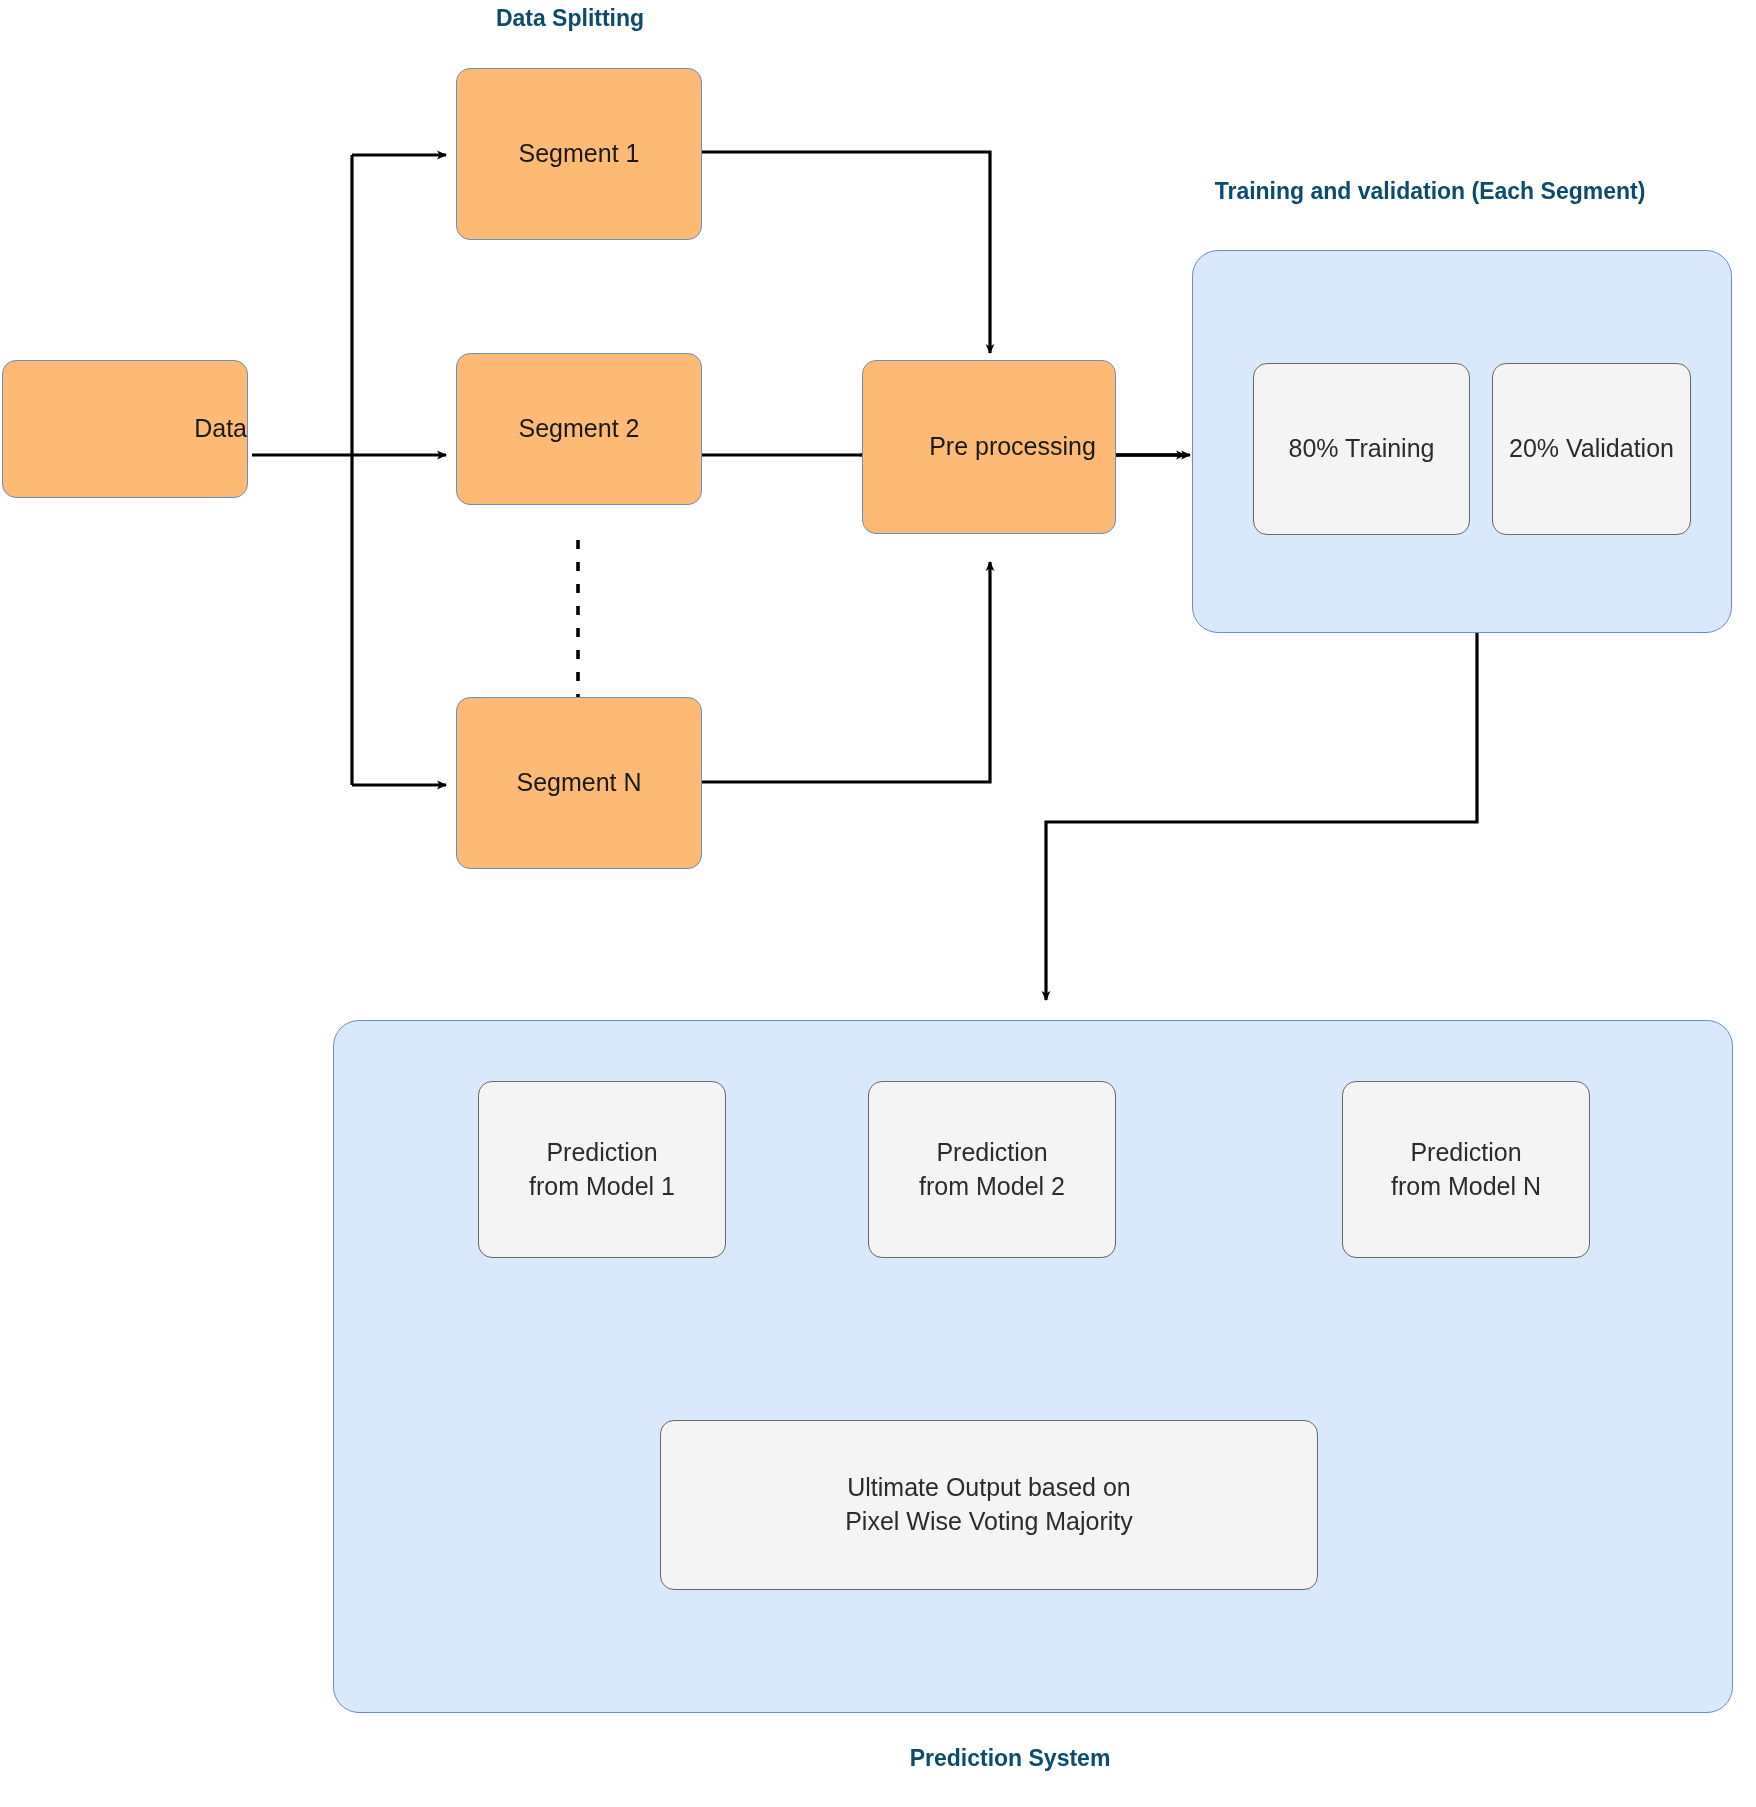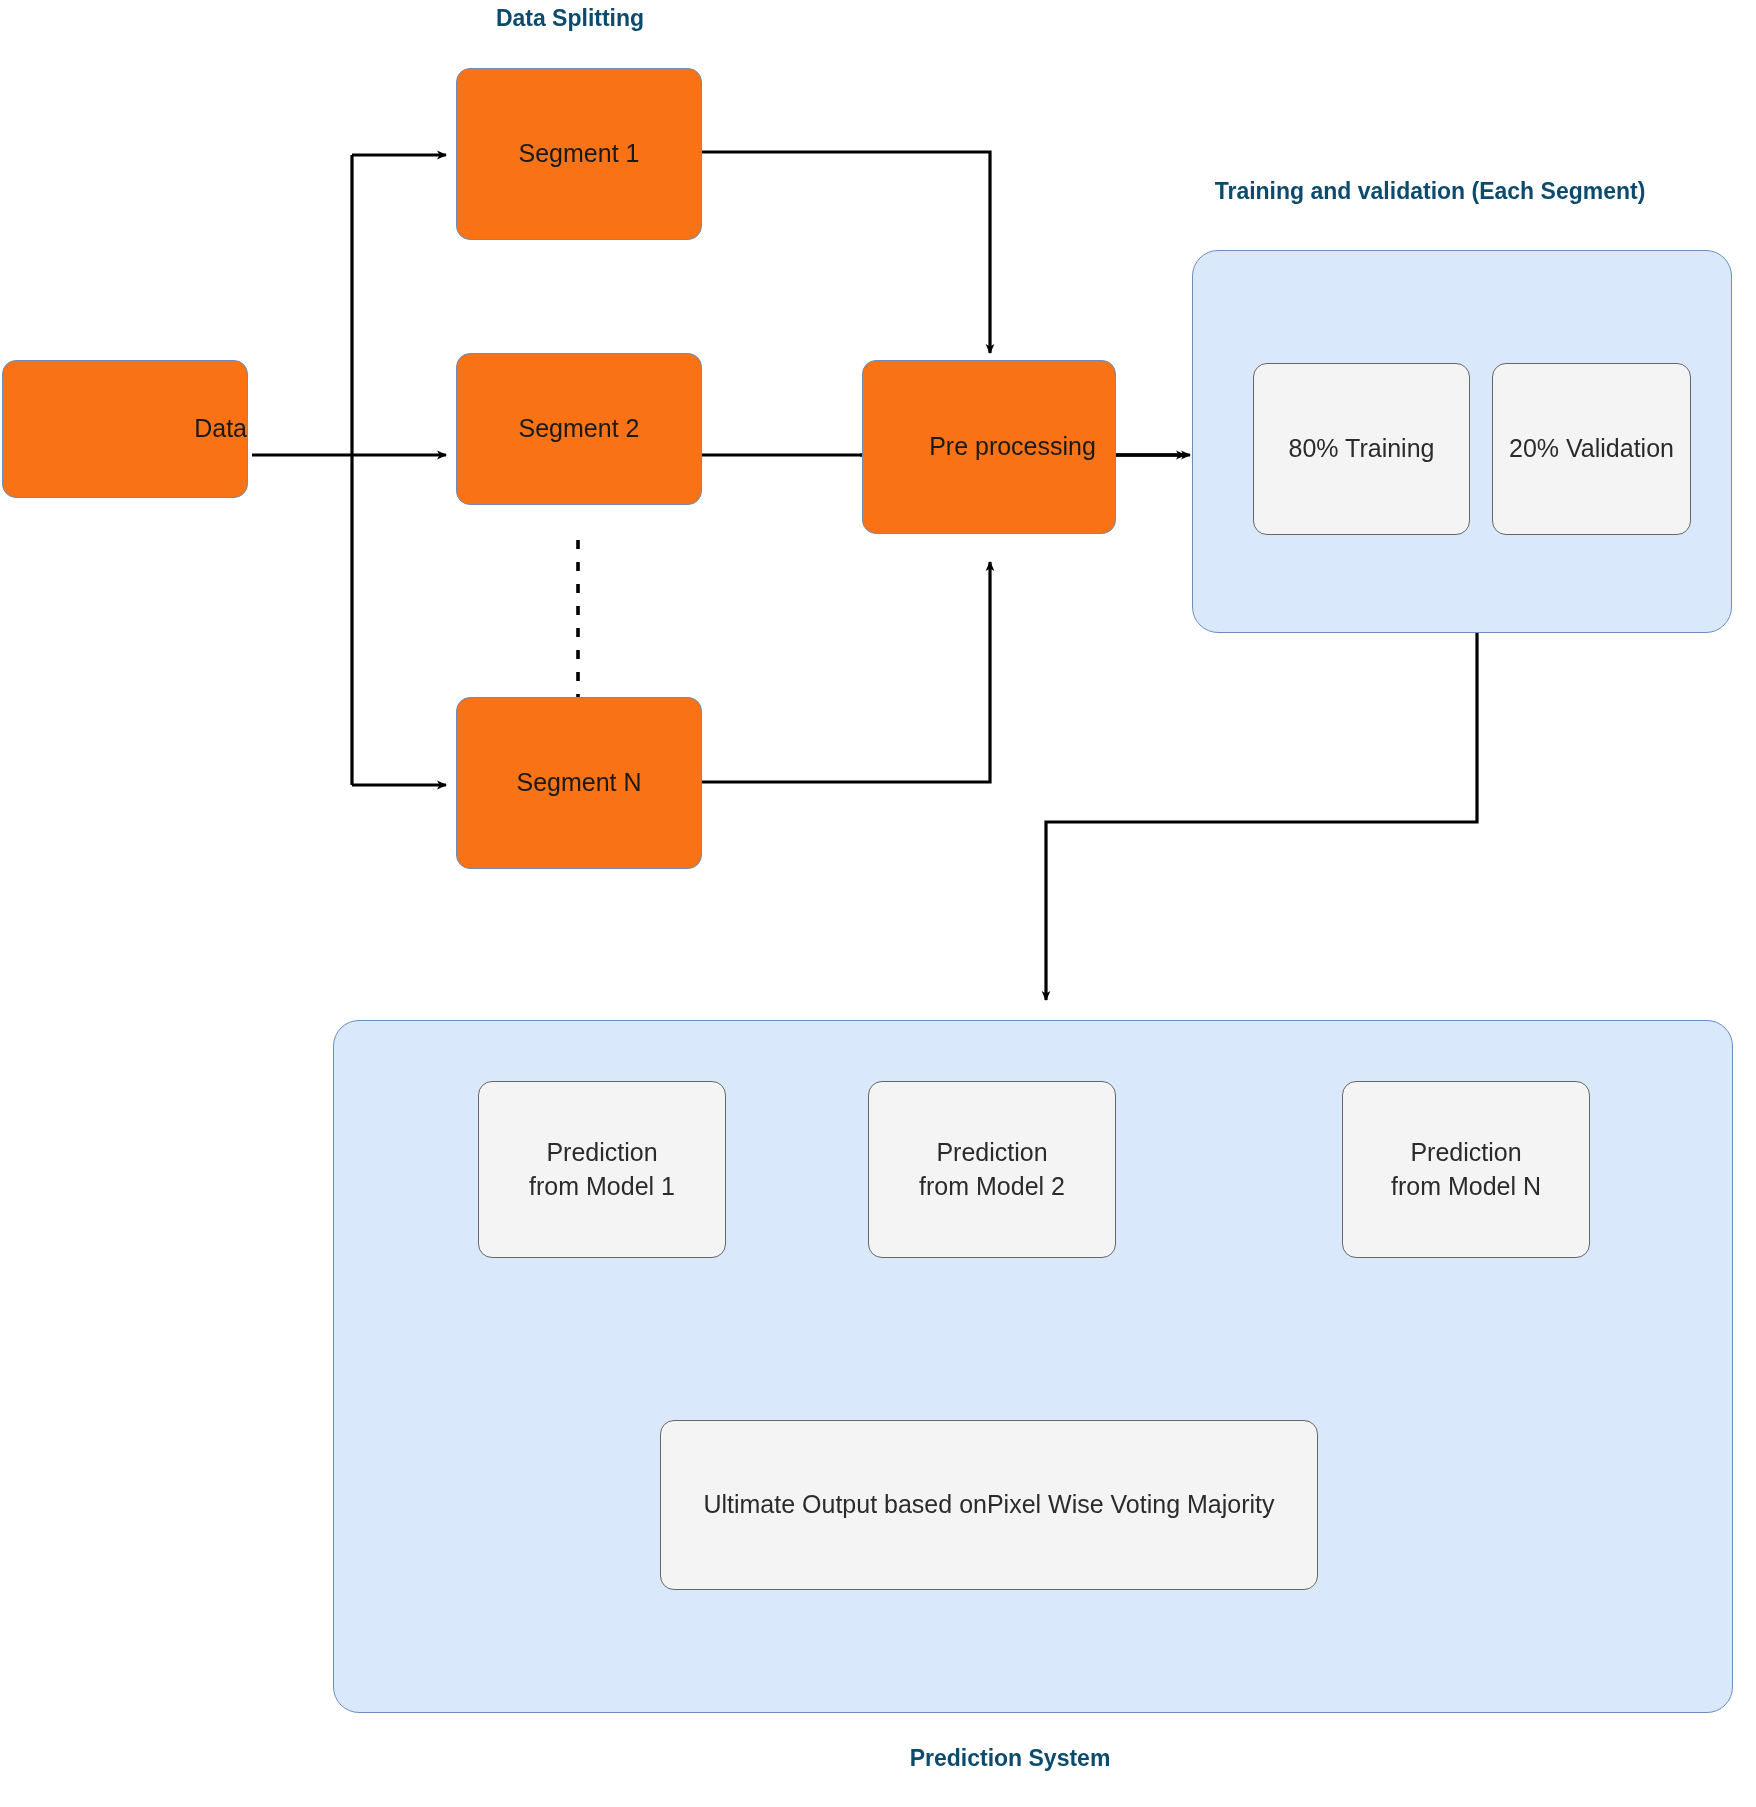--- a/index.html
+++ b/index.html
@@ -29,21 +29,21 @@
   .node {
     position: absolute;
     box-sizing: border-box;
     display: flex;
     align-items: center;
     justify-content: center;
     text-align: center;
     line-height: 1.35;
   }
   .node-blue {
-    background: #f97316;
+    background: #fdba74;
     border: 1px solid #6c8ebf;
     border-radius: 14px;
     color: #1a1a1a;
     font-size: 25px;
   }
   .node-grey {
     background: #f4f4f4;
     border: 1px solid #666666;
     border-radius: 14px;
     color: #2b2b2b;
@@ -170,18 +170,18 @@
   <div class="node node-grey" style="left:868px; top:1081px; width:248px; height:177px; flex-direction:column;">
     <span>Prediction</span>
     <span>from Model 2</span>
   </div>
 
   <div class="node node-grey" style="left:1342px; top:1081px; width:248px; height:177px; flex-direction:column;">
     <span>Prediction</span>
     <span>from Model N</span>
   </div>
 
-  <div class="node node-grey" style="left:660px; top:1420px; width:658px; height:170px; ">
+  <div class="node node-grey" style="left:660px; top:1420px; width:658px; height:170px; flex-direction:column;">
     <span>Ultimate Output based on</span>
     <span>Pixel Wise Voting Majority</span>
   </div>
 
 </div>
 
 </body></html>

